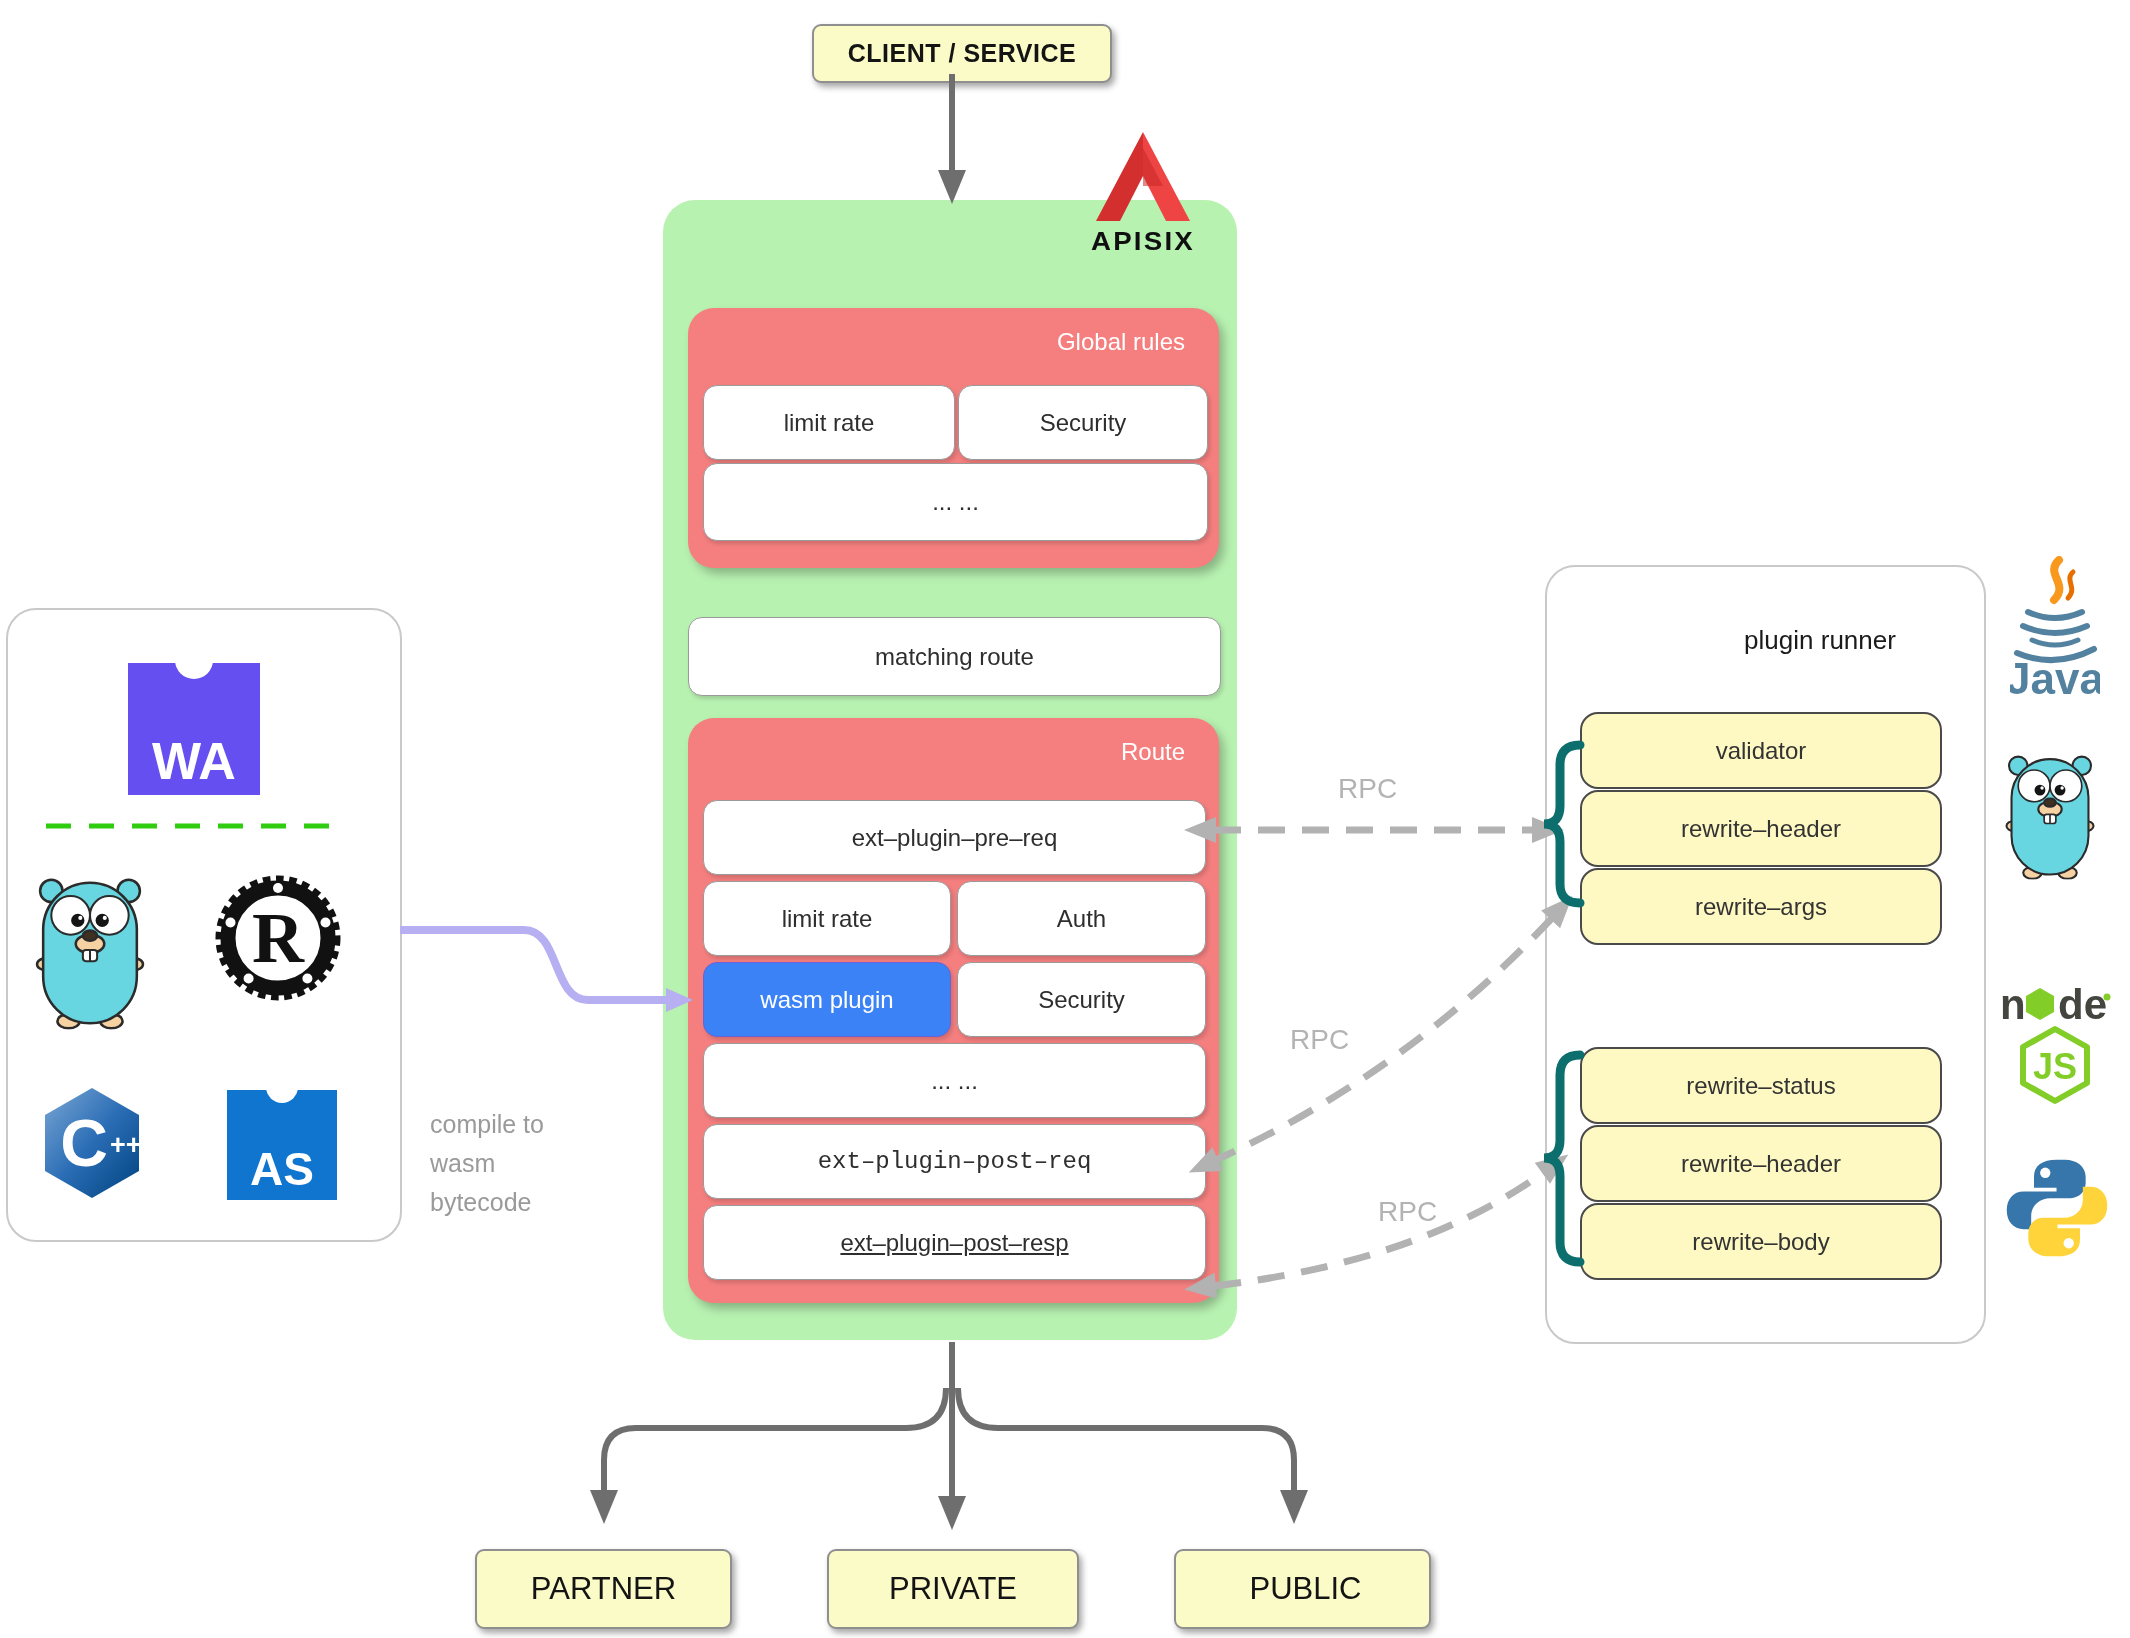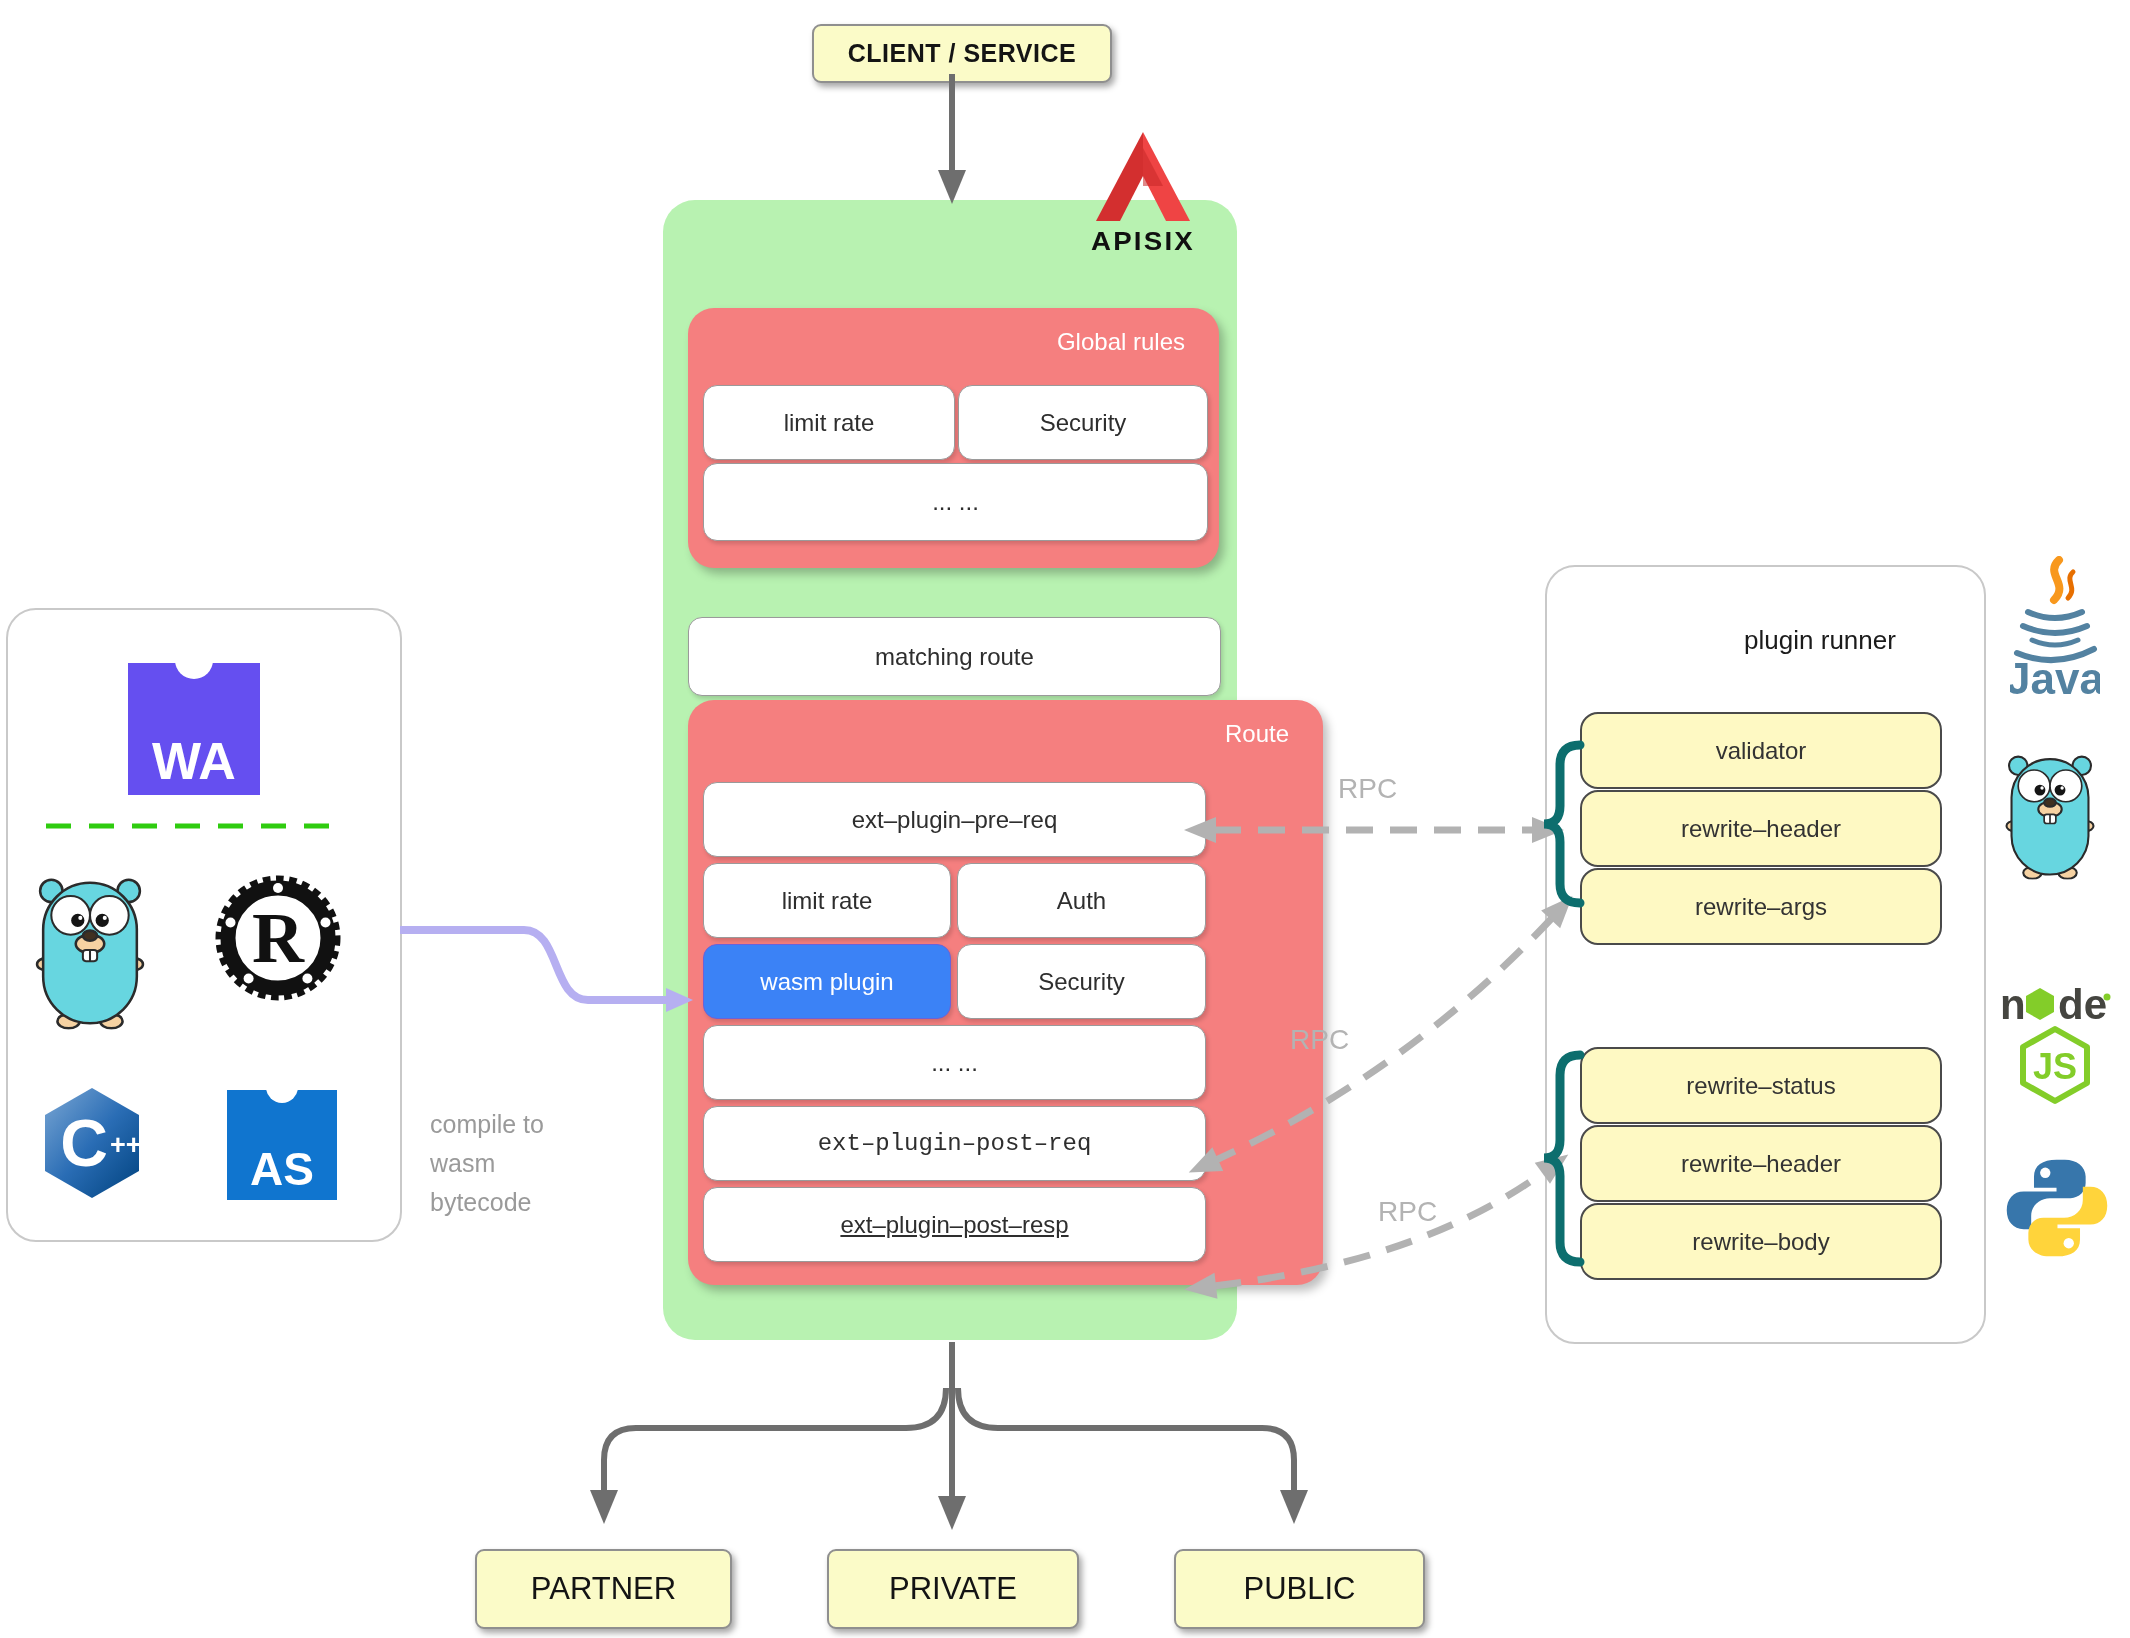--- a/index.html
+++ b/index.html
@@ -83,21 +83,21 @@
     </div>
     <div class="abs white-box" style="left:15px;top:155px;width:503px;height:76px;">
       <span>... ...</span>
     </div>
   </div>
 
   <div class="abs white-box" style="left:688px;top:605px;width:531px;height:77px;margin-top:12px;">
     <span>matching route</span>
   </div>
 
-  <div class="abs red-panel" style="left:688px;top:700px;width:635px;height:585px;">
+  <div class="abs red-panel" style="left:688px;top:718px;width:531px;height:585px;">
     <div class="panel-title" style="right:34px;top:20px;">Route</div>
     <div class="abs white-box" style="left:15px;top:82px;width:501px;height:73px;">
       <span>ext–plugin–pre–req</span>
     </div>
     <div class="abs white-box" style="left:15px;top:163px;width:246px;height:73px;">
       <span>limit rate</span>
     </div>
     <div class="abs white-box" style="left:269px;top:163px;width:247px;height:73px;">
       <span>Auth</span>
     </div>
@@ -239,21 +239,21 @@
       <circle cx="70" cy="95" r="5.5" fill="#fff"></circle>
     </svg>
   </div>
 
   <div class="abs yellow-box upstream" style="left:475px;top:1537px;width:253px;height:76px;">
     <span>PARTNER</span>
   </div>
   <div class="abs yellow-box upstream" style="left:827px;top:1537px;width:248px;height:76px;">
     <span>PRIVATE</span>
   </div>
-  <div class="abs yellow-box upstream" style="left:1174px;top:1537px;width:247px;height:76px;">
+  <div class="abs yellow-box upstream" style="left:1174px;top:1537px;width:247px;height:76px;padding-left:6px;">
     <span>PUBLIC</span>
   </div>
 
   <svg class="overlay" viewBox="0 0 2130 1638">
     <defs>
       <marker id="mDark" markerUnits="userSpaceOnUse" markerWidth="38" markerHeight="32" refX="4" refY="16" orient="auto">
           <path d="M2,2 L36,16 L2,30 z" fill="#6e6e6e"></path>
         </marker>
       <marker id="mGray" markerUnits="userSpaceOnUse" markerWidth="36" markerHeight="30" refX="4" refY="15" orient="auto-start-reverse">
           <path d="M2,2 L34,15 L2,28 z" fill="#b2b2b2"></path>

